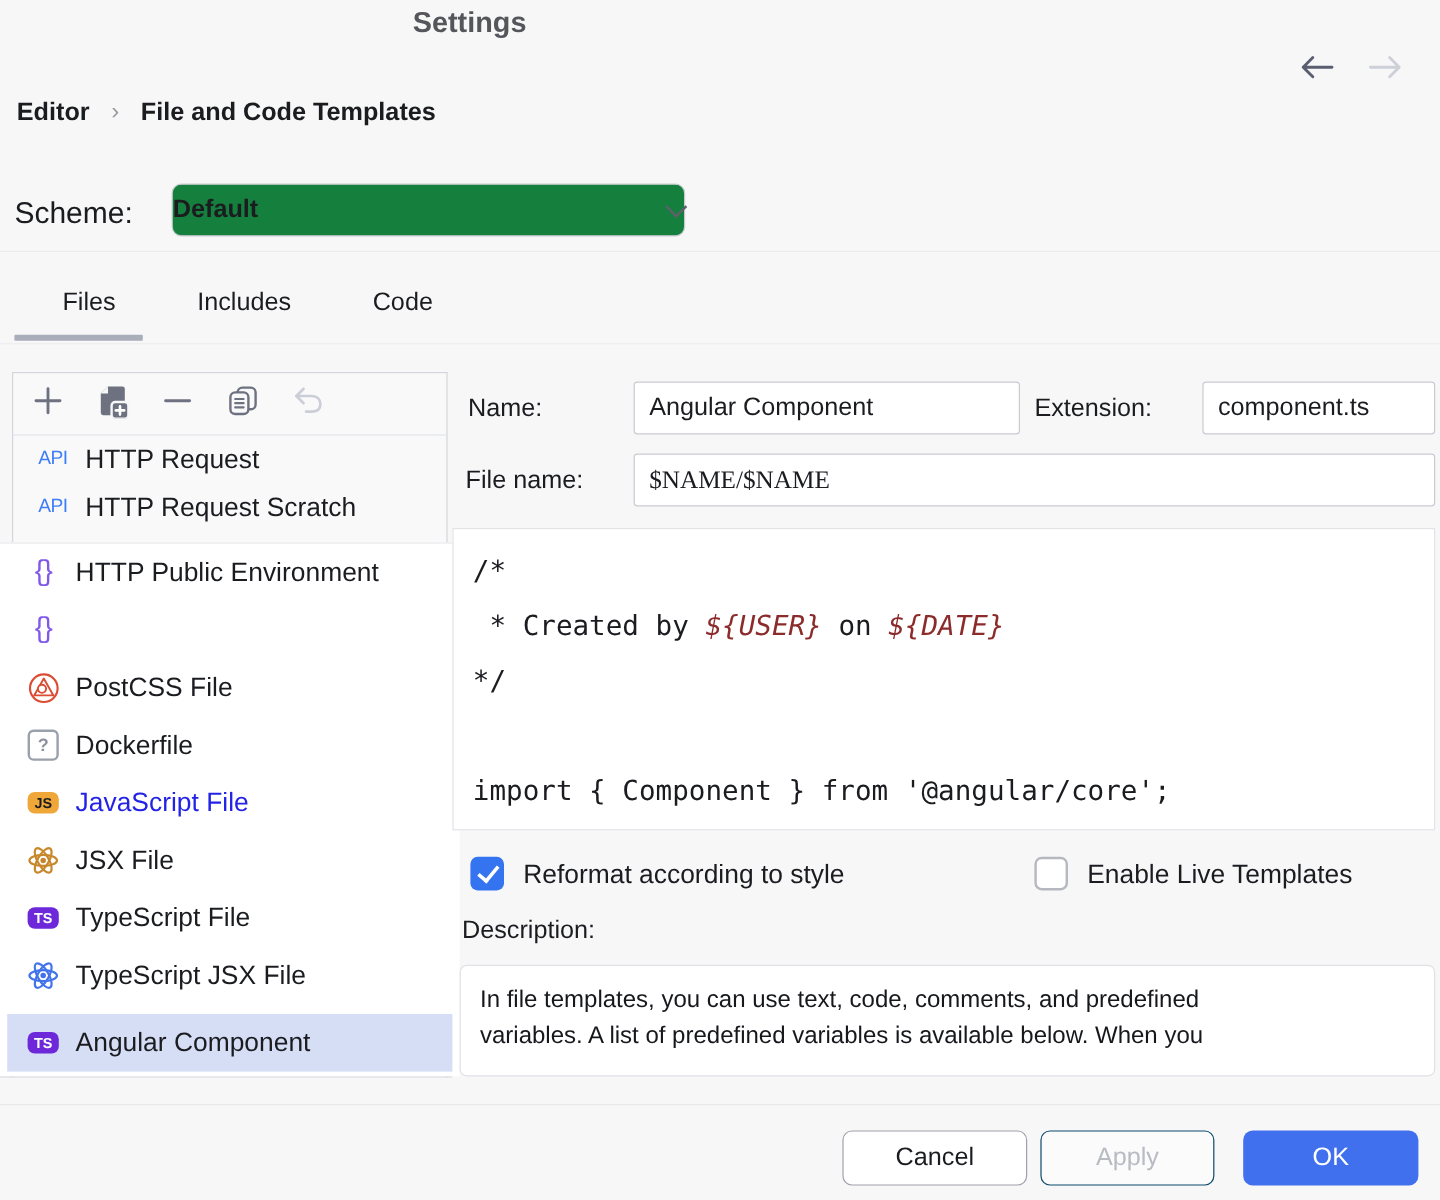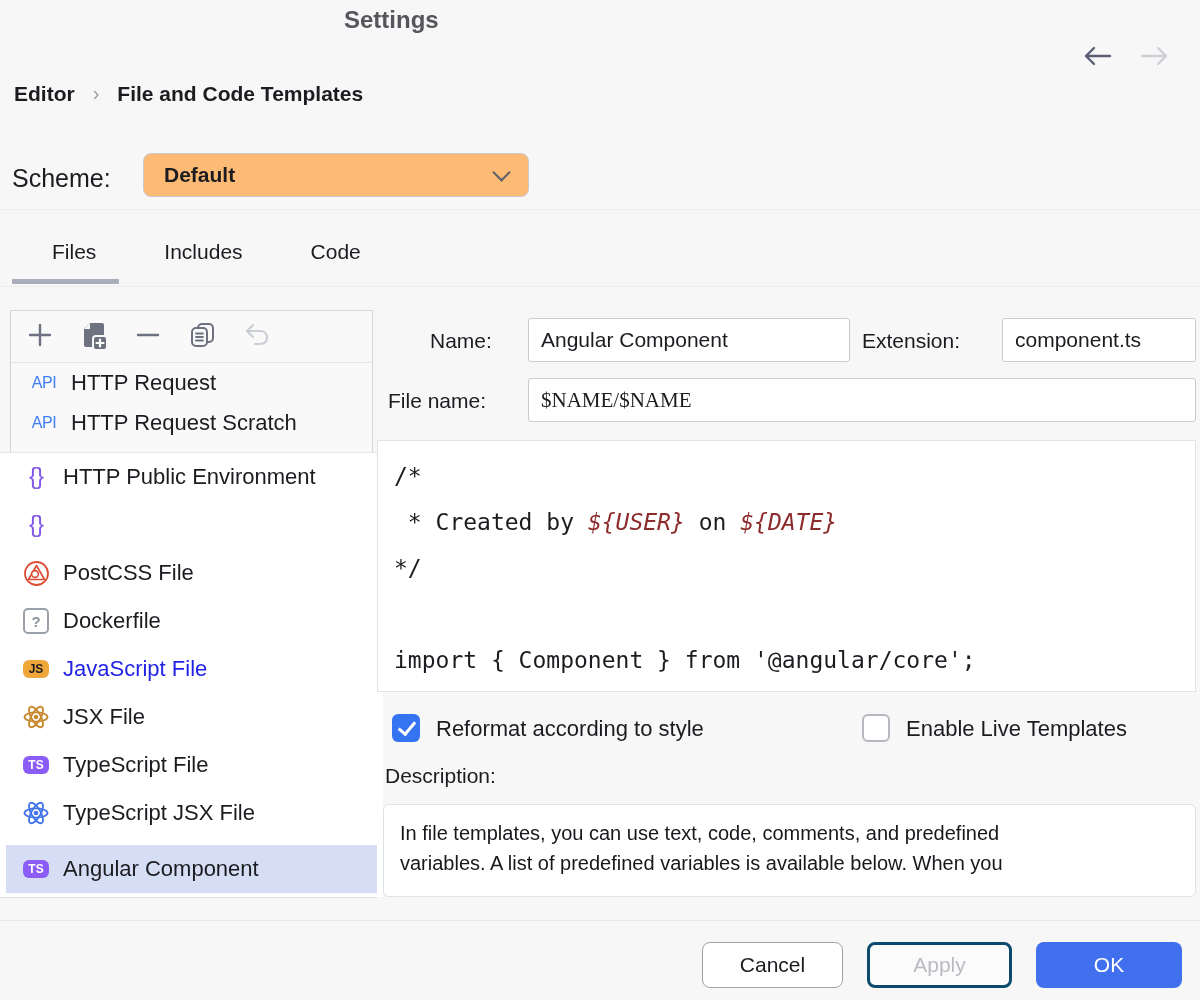--- a/index.html
+++ b/index.html
@@ -12,23 +12,23 @@
   .win-title{left:344px;top:6px;font-size:24px;font-weight:bold;color:#55565c;}
   .nav-arrows{right:28px;top:44px;display:flex;gap:24px;}
   .nav-btn{width:34px;height:28px;display:flex;align-items:center;justify-content:center;cursor:pointer;}
 
   .breadcrumb{left:14px;top:82px;display:flex;align-items:flex-start;gap:18px;
               font-size:21px;font-weight:bold;}
   .bc-sep{color:#9a9ba1;font-weight:normal;font-size:20px;}
 
   
   .scheme-label{left:12px;top:164px;font-size:25px;}
-  .combo{left:143px;top:153px;width:386px;height:44px;background:#fdba74;
+  .combo{left:143px;top:153px;width:428px;height:44px;background:#15803d;
          border:1px solid #c9cbd1;border-radius:8px;display:flex;align-items:center;
-         padding:0 20px;box-sizing:border-box;cursor:pointer;}
+         padding:0 0;box-sizing:border-box;cursor:pointer;}
   .combo-text{font-size:21px;font-weight:bold;flex:1;}
   .chev{width:11px;height:11px;border-left:2px solid #5d606a;border-bottom:2px solid #5d606a;
         transform:rotate(-45deg);margin-top:-6px;}
 
   .divider{height:1px;background:#ededef;left:0;width:1200px;}
   .div-1{top:209px;} .div-2{top:286px;} .div-footer{top:920px;background:#e9e9eb;}
 
   
   .tabs{left:36px;top:240px;display:flex;gap:52px;font-size:21px;}
   .tab{cursor:pointer;margin-left:16px;}
@@ -52,21 +52,21 @@
   .item.selected{background:#d5def5;margin:8px 6px 0 6px;padding-left:15px;}
   .panel-bottom-divider{left:0;top:897px;width:377px;height:1px;background:#dcdde2;}
 
   
   .ic{width:30px;display:flex;align-items:center;justify-content:center;flex:none;}
   .ic-api{color:#3f7df6;font-size:16px;font-weight:normal;letter-spacing:-0.5px;}
   .ic-braces{color:#8159e8;font-size:24px;font-weight:500;letter-spacing:-1px;margin-top:-3px;}
   .badge{width:26px;height:18px;border-radius:6px;display:flex;align-items:center;
          justify-content:center;font-size:12px;font-weight:800;}
   .badge-js{background:#f0a73a;color:#1c1c1c;}
-  .badge-ts{background:#8b5cf6;color:#fff;text-align:right;}
+  .badge-ts{background:#6d28d9;color:#fff;text-align:right;}
   .ic-q{width:22px;height:22px;border:2px solid #9aa1ab;border-radius:5px;color:#8d939e;
         font-size:15px;font-weight:bold;display:flex;align-items:center;justify-content:center;}
 
   
   .flabel{font-size:21px;}
   .txt{position:absolute;border:1px solid #c9cbd1;border-radius:3px;background:#fff;
        font-size:21px;font-family:"Liberation Sans",sans-serif;padding:0 12px;box-sizing:border-box;height:44px;color:#1b1c20;}
   .txt.mono{font-family:Liberation Serif, serif;font-size:21px;}
 
   .editor{left:377px;top:440px;width:819px;height:252px;background:#fff;border:1px solid #e2e3e7;
@@ -82,22 +82,22 @@
   .checkbox.unchecked{background:#fff;border:2px solid #b6b8bf;}
   .cb-label{position:absolute;font-size:22px;}
 
   .desc-box{left:383px;top:804px;width:813px;height:93px;background:#fff;border:1px solid #e0e1e5;
             border-radius:6px;box-sizing:border-box;padding:13px 16px;font-size:20px;line-height:30px;
             color:#17181c;overflow:hidden;}
 
   
   .btn{position:absolute;top:942px;height:46px;border-radius:8px;display:flex;align-items:center;
        justify-content:center;font-size:21px;box-sizing:border-box;cursor:pointer;}
-  .btn-cancel{left:702px;width:141px;background:#fff;border:1px solid #9fa2aa;color:#1b1c20;}
-  .btn-apply{left:867px;width:145px;background:#fbfbfc;border:3px solid #0c4a6e;color:#b9bbc3;cursor:default;}
+  .btn-cancel{left:702px;width:154px;background:#fff;border:1px solid #9fa2aa;color:#1b1c20;}
+  .btn-apply{left:867px;width:145px;background:#fbfbfc;border:1px solid #0c4a6e;color:#b9bbc3;cursor:default;}
   .btn-ok{left:1036px;width:146px;background:#4070ee;color:#fff;font-weight:500;}
 </style>
 </head>
 <body>
 
 <div class="stage">
 
   <div class="abs win-title">Settings</div>
 
   <div class="abs nav-arrows">
@@ -253,21 +253,21 @@
     </div>
     <div class="item selected">
       <span class="ic">
         <span class="badge badge-ts">TS</span>
       </span>
       <span class="lbl">Angular Component</span>
     </div>
   </div>
   <div class="abs panel-bottom-divider"></div>
 
-  <div class="abs flabel" style="left:390px;top:329px;margin-left:40px;">Name:</div>
+  <div class="abs flabel" style="left:390px;top:329px;">Name:</div>
   <input class="txt" style="left: 528px; top: 318px; width: 322px;" value="Angular Component">
   <div class="abs flabel" style="left:862px;top:329px;text-align:right;">Extension:</div>
   <input class="txt" style="left: 1002px; top: 318px; width: 194px;" value="component.ts">
 
   <div class="abs flabel" style="left:388px;top:389px;">File name:</div>
   <input class="txt mono" style="left: 528px; top: 378px; width: 668px;" value="$NAME/$NAME">
 
   <div class="abs editor">
     <div class="code-line"><span>/*</span></div>
     <div class="code-line"><span> * Created by </span><span class="tvar">${USER}</span><span> on </span><span class="tvar">${DATE}</span></div>

